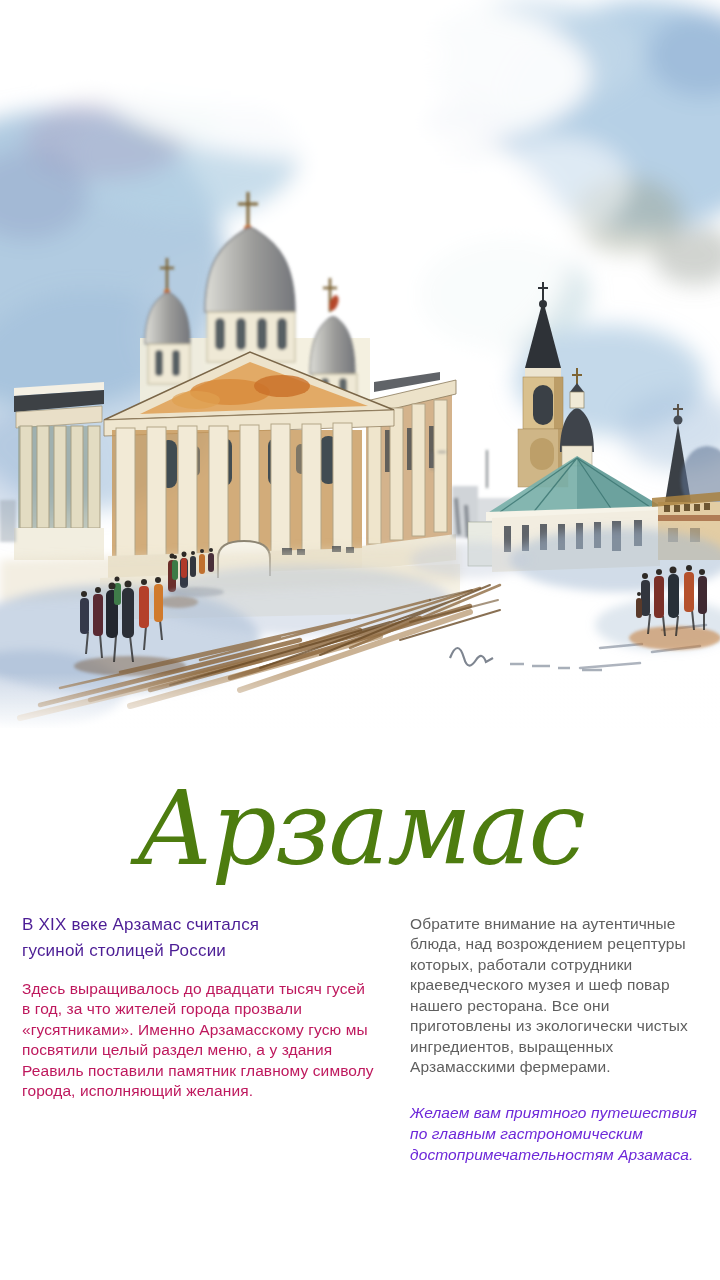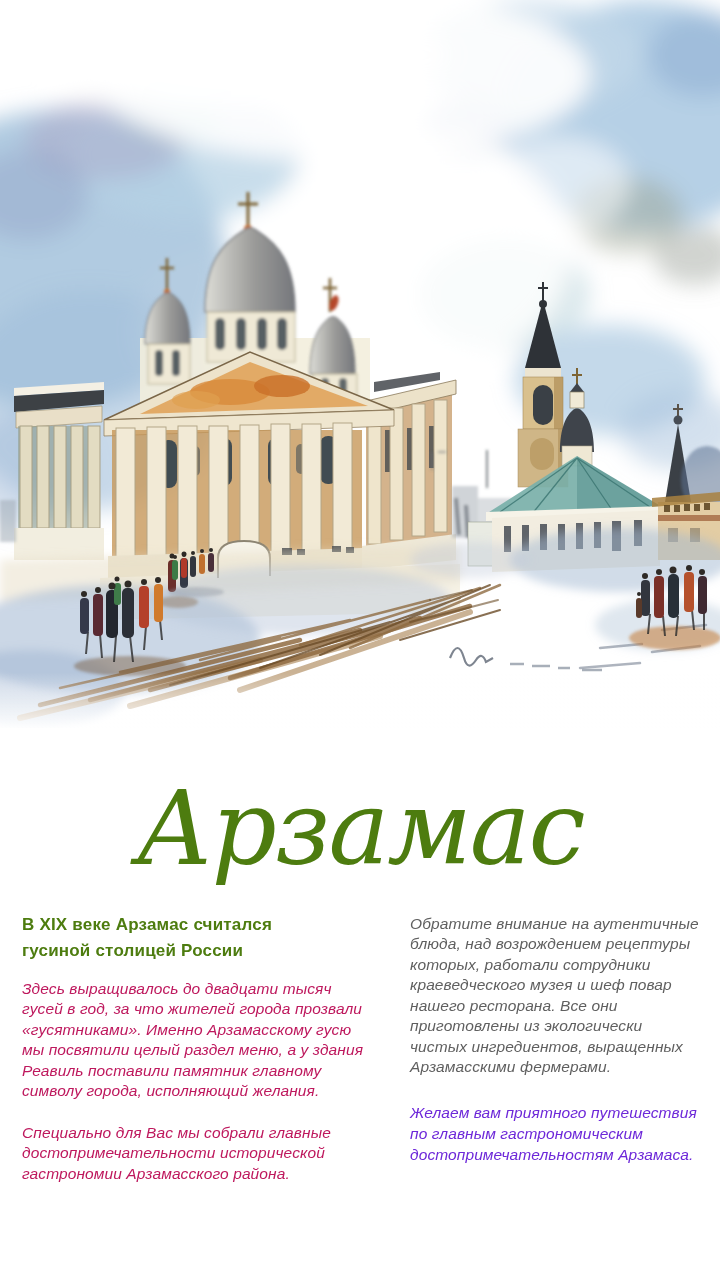--- a/index.html
+++ b/index.html
@@ -26,29 +26,28 @@
   }
   .columns{
     display:flex;
     padding:0 20px 0 22px;
     gap:36px;
     margin-top:10px;
   }
   .col-left{width:352px;flex:0 0 auto;}
   .col-right{flex:1;padding-top:2px;}
   .lead-heading{
-    color:#4d7c0f;
+    color:#4c1d95;
     font-size:17px;line-height:1.5;
     letter-spacing:.2px;
     max-width:270px;
     margin:0 0 16px 0;
-    font-weight:700;
+    font-weight:400;
   }
   .body-par{
-    font-style:italic;
     font-size:15.5px;line-height:1.32;
     letter-spacing:.1px;
     margin:0 0 21px 0;
   }
   .col-left .body-par{color:#be185d;}
   .col-right .body-par{color:#5f5f5f;}
   .closing-par{
     font-style:italic;
     font-size:15.5px;line-height:1.38;
     letter-spacing:.1px;
@@ -367,19 +366,18 @@
 </div>
 
 <div class="title-wrap">
   <h1 class="page-title">Арзамас</h1>
 </div>
 
 <div class="columns">
   <div class="col-left">
     <p class="lead-heading">В XIX веке Арзамас считался гусиной столицей России</p>
     <p class="body-par">Здесь выращивалось до двадцати тысяч гусей в год, за что жителей города прозвали «гусятниками». Именно Арзамасскому гусю мы посвятили целый раздел меню, а у здания Реавиль поставили памятник главному символу города, исполняющий желания.</p>
-    <p class="body-par">Специально для Вас мы собрали главные достопримечательности исторической гастрономии Арзамасского района.</p>
   </div>
   <div class="col-right">
     <p class="body-par">Обратите внимание на аутентичные блюда, над возрождением рецептуры которых, работали сотрудники краеведческого музея и шеф повар нашего ресторана. Все они приготовлены из экологически чистых ингредиентов, выращенных Арзамасскими фермерами.</p>
     <p class="closing-par">Желаем вам приятного путешествия по главным гастрономическим достопримечательностям Арзамаса.</p>
   </div>
 </div>
 
 </body></html>

